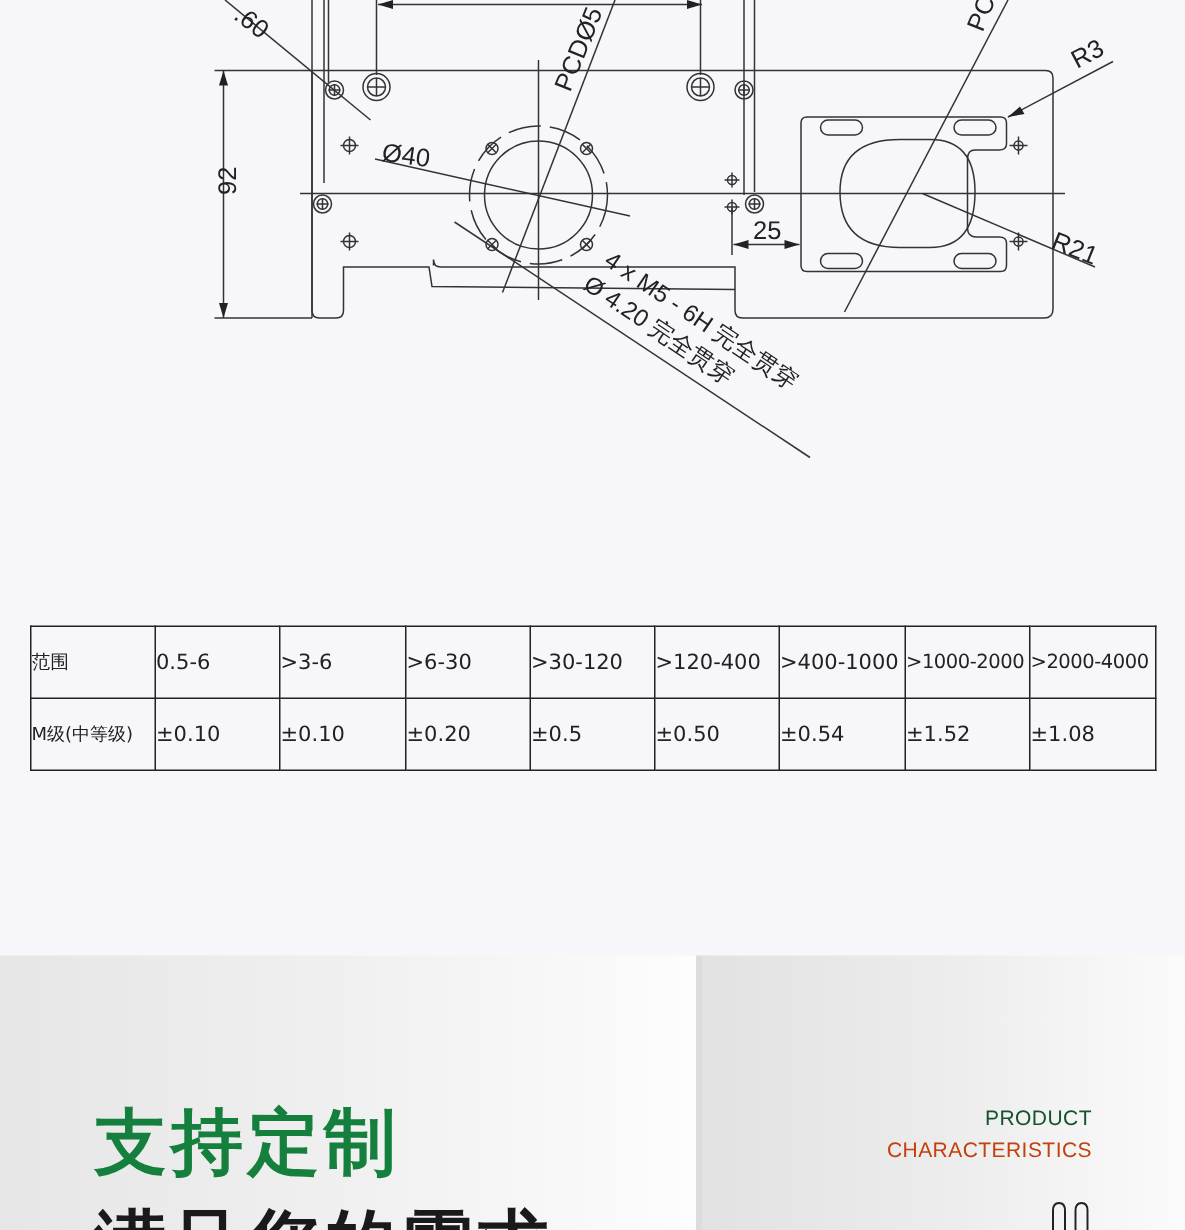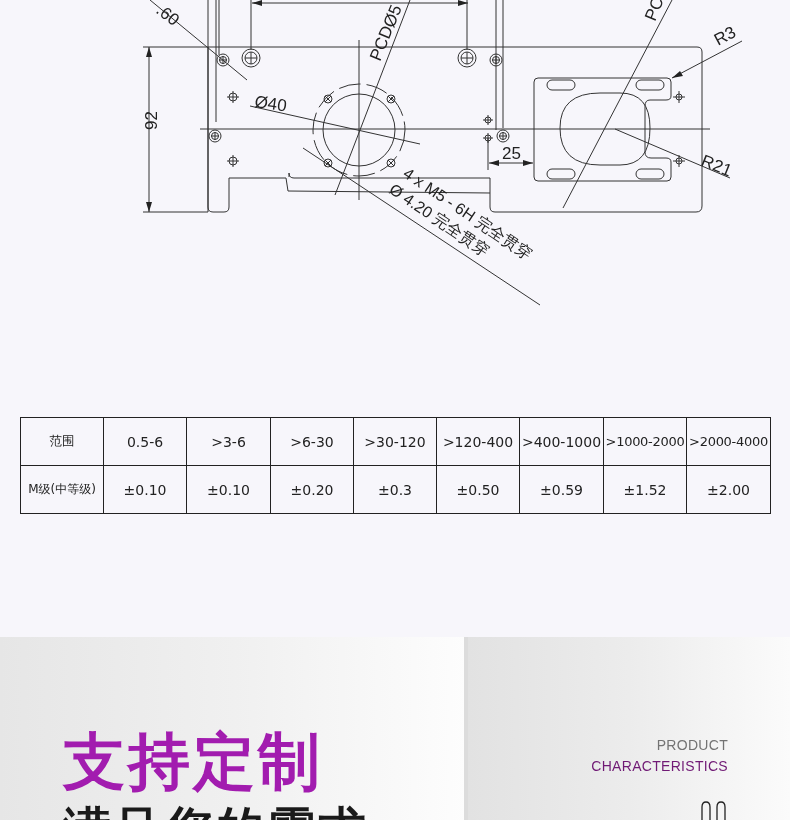--- a/index.html
+++ b/index.html
@@ -1,31 +1,31 @@
 <!DOCTYPE html>
 <html><head>
 <meta charset="utf-8">
 <style>
   html, body { margin:0; padding:0; }
   body { width:790px; height:820px; overflow:hidden; background:#f7f6fb; position:relative; font-family:"DejaVu Sans", sans-serif; }
   .drawing { position:absolute; left:0; top:0; width:790px; height:400px; }
   .drawing svg { display:block; }
   .drawing text { font-family:"Liberation Sans", "DejaVu Sans", sans-serif; fill:#222; }
   table.tol { position:absolute; left:20px; top:417px; border-collapse:collapse; width:750px; table-layout:fixed; }
-  table.tol td { border:1.5px solid #222; height:47px; text-align:center; vertical-align:middle; font-family:"DejaVu Sans", sans-serif; font-size:14px; color:#222; padding:0; white-space:nowrap; }
+  table.tol td { border:1.5px solid #222; height:47px; text-align:left; vertical-align:middle; font-family:"DejaVu Sans", sans-serif; font-size:14px; color:#222; padding:0; white-space:nowrap; }
   table.tol td.hdr { font-size:12.5px; }
   table.tol td.rowh { font-size:12px; }
   table.tol td.sm { font-size:13px; letter-spacing:-0.3px; }
   .banner-left { position:absolute; left:0; top:637px; width:468px; height:183px; background:linear-gradient(90deg,#e6e6e6 0%,#f0f0f0 50%,#fdfdfd 100%); }
   .banner-right { position:absolute; left:468px; top:637px; width:322px; height:183px; background:linear-gradient(90deg,#e2e2e2 0%,#ececec 50%,#fbfbfb 100%); }
   .gap-strip { position:absolute; left:464px; top:637px; width:6px; height:183px; background:#dcdcdc; }
-  .title-blue { position:absolute; left:63px; top:733px; font-family:"DejaVu Sans", sans-serif; font-size:62px; font-weight:bold; color:#a21caf; letter-spacing:3px; line-height:58px; white-space:nowrap; }
+  .title-blue { position:absolute; left:63px; top:733px; font-family:"DejaVu Sans", sans-serif; font-size:48px; font-weight:bold; color:#15803d; letter-spacing:3px; line-height:58px; white-space:nowrap; }
   .title-black { position:absolute; left:63px; top:800px; font-family:"DejaVu Sans", sans-serif; font-size:48px; font-weight:bold; color:#1a1a1a; letter-spacing:3px; line-height:58px; white-space:nowrap; }
-  .prod-1 { position:absolute; right:62px; top:737px; font-family:"Liberation Sans", sans-serif; font-size:14px; color:#737373; text-align:right; letter-spacing:0.3px; }
-  .prod-2 { position:absolute; right:62px; top:758px; font-family:"Liberation Sans", sans-serif; font-size:14px; color:#701a75; text-align:right; letter-spacing:0.3px; }
+  .prod-1 { position:absolute; right:62px; top:737px; font-family:"Liberation Sans", sans-serif; font-size:14px; color:#14532d; text-align:right; letter-spacing:0.3px; }
+  .prod-2 { position:absolute; right:62px; top:758px; font-family:"Liberation Sans", sans-serif; font-size:14px; color:#c2410c; text-align:right; letter-spacing:0.3px; }
   .quote-mark { position:absolute; left:700px; top:801px; width:28px; height:19px; }
 </style>
 </head>
 <body>
 
 <div class="drawing">
   <svg width="790" height="400" viewBox="0 0 790 400" xmlns="http://www.w3.org/2000/svg">
     <g stroke="#333" stroke-width="1" fill="none">
 
       <line x1="252" y1="3" x2="468" y2="3"></line>
@@ -174,25 +174,25 @@
     <td>&gt;120-400</td>
     <td>&gt;400-1000</td>
     <td class="sm">&gt;1000-2000</td>
     <td class="sm">&gt;2000-4000</td>
   </tr>
   <tr>
     <td class="rowh">M级(中等级)</td>
     <td>±0.10</td>
     <td>±0.10</td>
     <td>±0.20</td>
-    <td>±0.3</td>
+    <td>±0.5</td>
     <td>±0.50</td>
-    <td>±0.59</td>
+    <td>±0.54</td>
     <td>±1.52</td>
-    <td>±2.00</td>
+    <td>±1.08</td>
   </tr>
 </tbody>
   </table>
 
 <div class="banner-left"></div>
 <div class="gap-strip"></div>
 <div class="banner-right"></div>
 
 <div class="title-blue">支持定制</div>
 <div class="title-black">满足您的需求</div>

